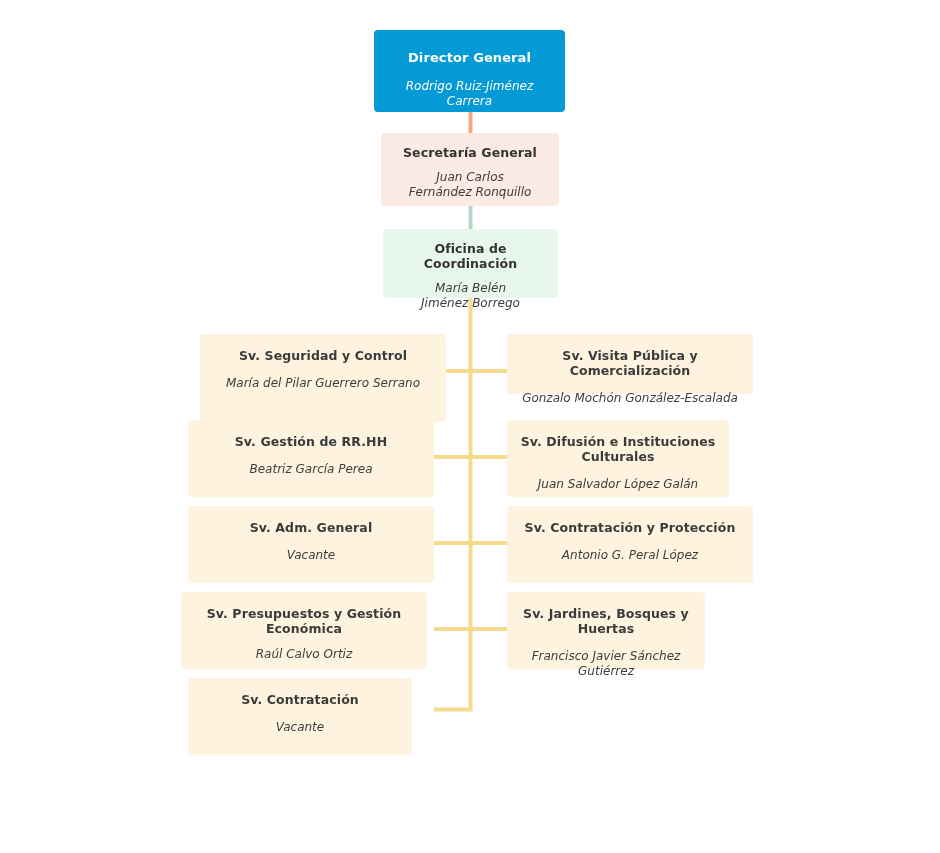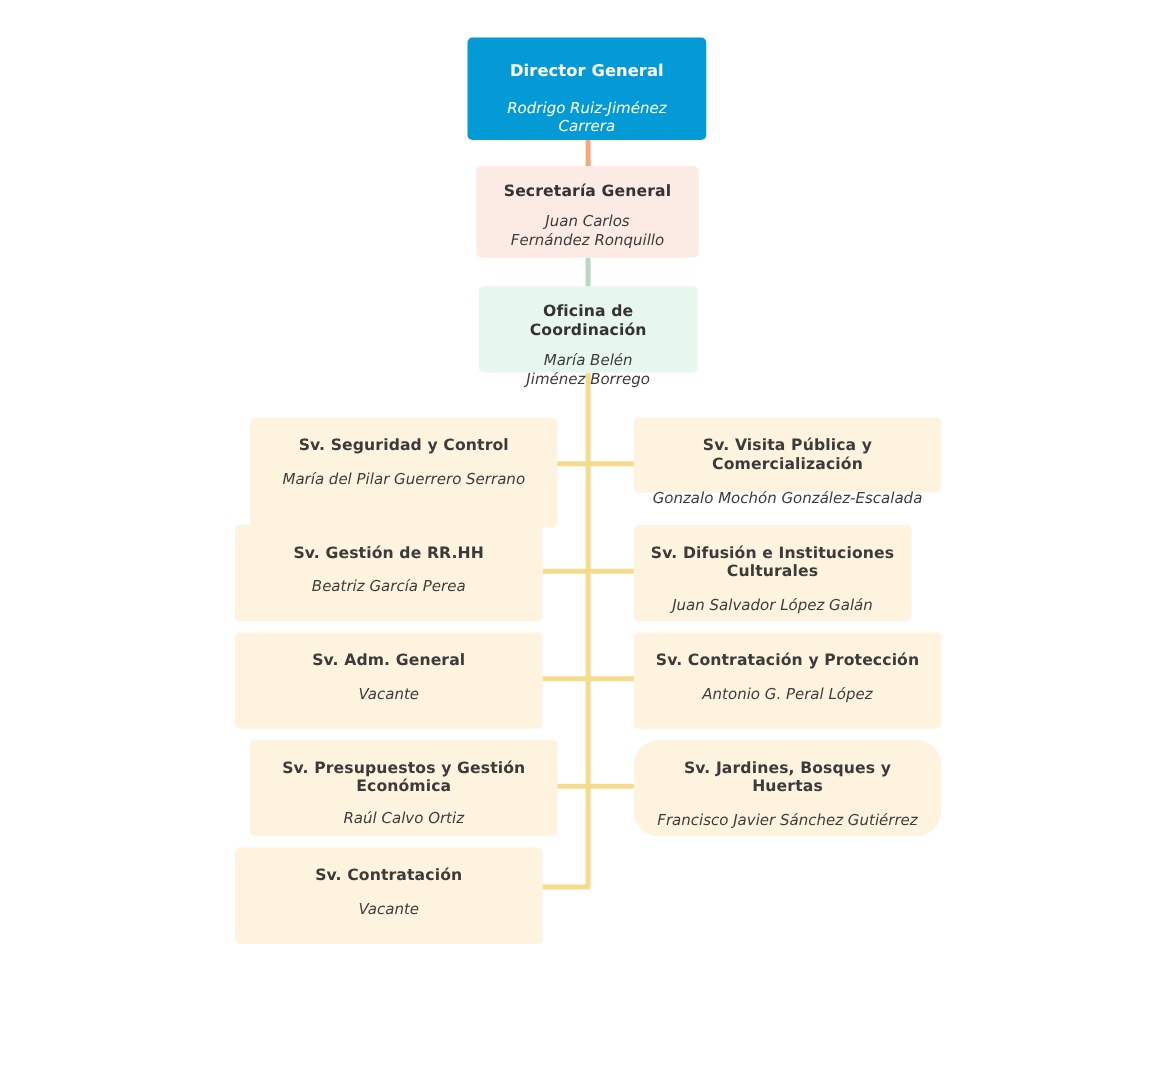--- a/index.html
+++ b/index.html
@@ -149,43 +149,43 @@
   <div class="node servicio" style="left:188px; top:420px; width:246px; height:77px;">
     <div class="title">Sv. Gestión de RR.HH</div>
     <div class="person">Beatriz García Perea</div>
   </div>
 
   <div class="node servicio" style="left:188px; top:506px; width:246px; height:77px;">
     <div class="title">Sv. Adm. General</div>
     <div class="person">Vacante</div>
   </div>
 
-  <div class="node servicio two-line-title" style="left:200px; top:592px; width:246px; height:77px;">
+  <div class="node servicio two-line-title" style="left:181px; top:592px; width:246px; height:77px;">
     <div class="title">Sv. Presupuestos y Gestión Económica</div>
     <div class="person">Raúl Calvo Ortiz</div>
   </div>
 
-  <div class="node servicio" style="left:188px; top:678px; width:246px; height:77px;">
+  <div class="node servicio" style="left:188px; top:678px; width:224px; height:77px;">
     <div class="title">Sv. Contratación</div>
     <div class="person">Vacante</div>
   </div>
 
   <div class="node servicio" style="left:507px; top:334px; width:246px; height:60px;">
     <div class="title">Sv. Visita Pública y Comercialización</div>
     <div class="person">Gonzalo Mochón González-Escalada</div>
   </div>
 
   <div class="node servicio" style="left:507px; top:420px; width:222px; height:77px;">
     <div class="title">Sv. Difusión e Instituciones Culturales</div>
     <div class="person">Juan Salvador López Galán</div>
   </div>
 
   <div class="node servicio" style="left:507px; top:506px; width:246px; height:77px;">
     <div class="title">Sv. Contratación y Protección</div>
     <div class="person">Antonio G. Peral López</div>
   </div>
 
-  <div class="node servicio" style="left:507px; top:592px; width:246px; height:77px;border-radius:20px;">
+  <div class="node servicio" style="left:507px; top:592px; width:198px; height:77px;">
     <div class="title">Sv. Jardines, Bosques y Huertas</div>
     <div class="person">Francisco Javier Sánchez Gutiérrez</div>
   </div>
 
 </div>
 
 </body></html>

